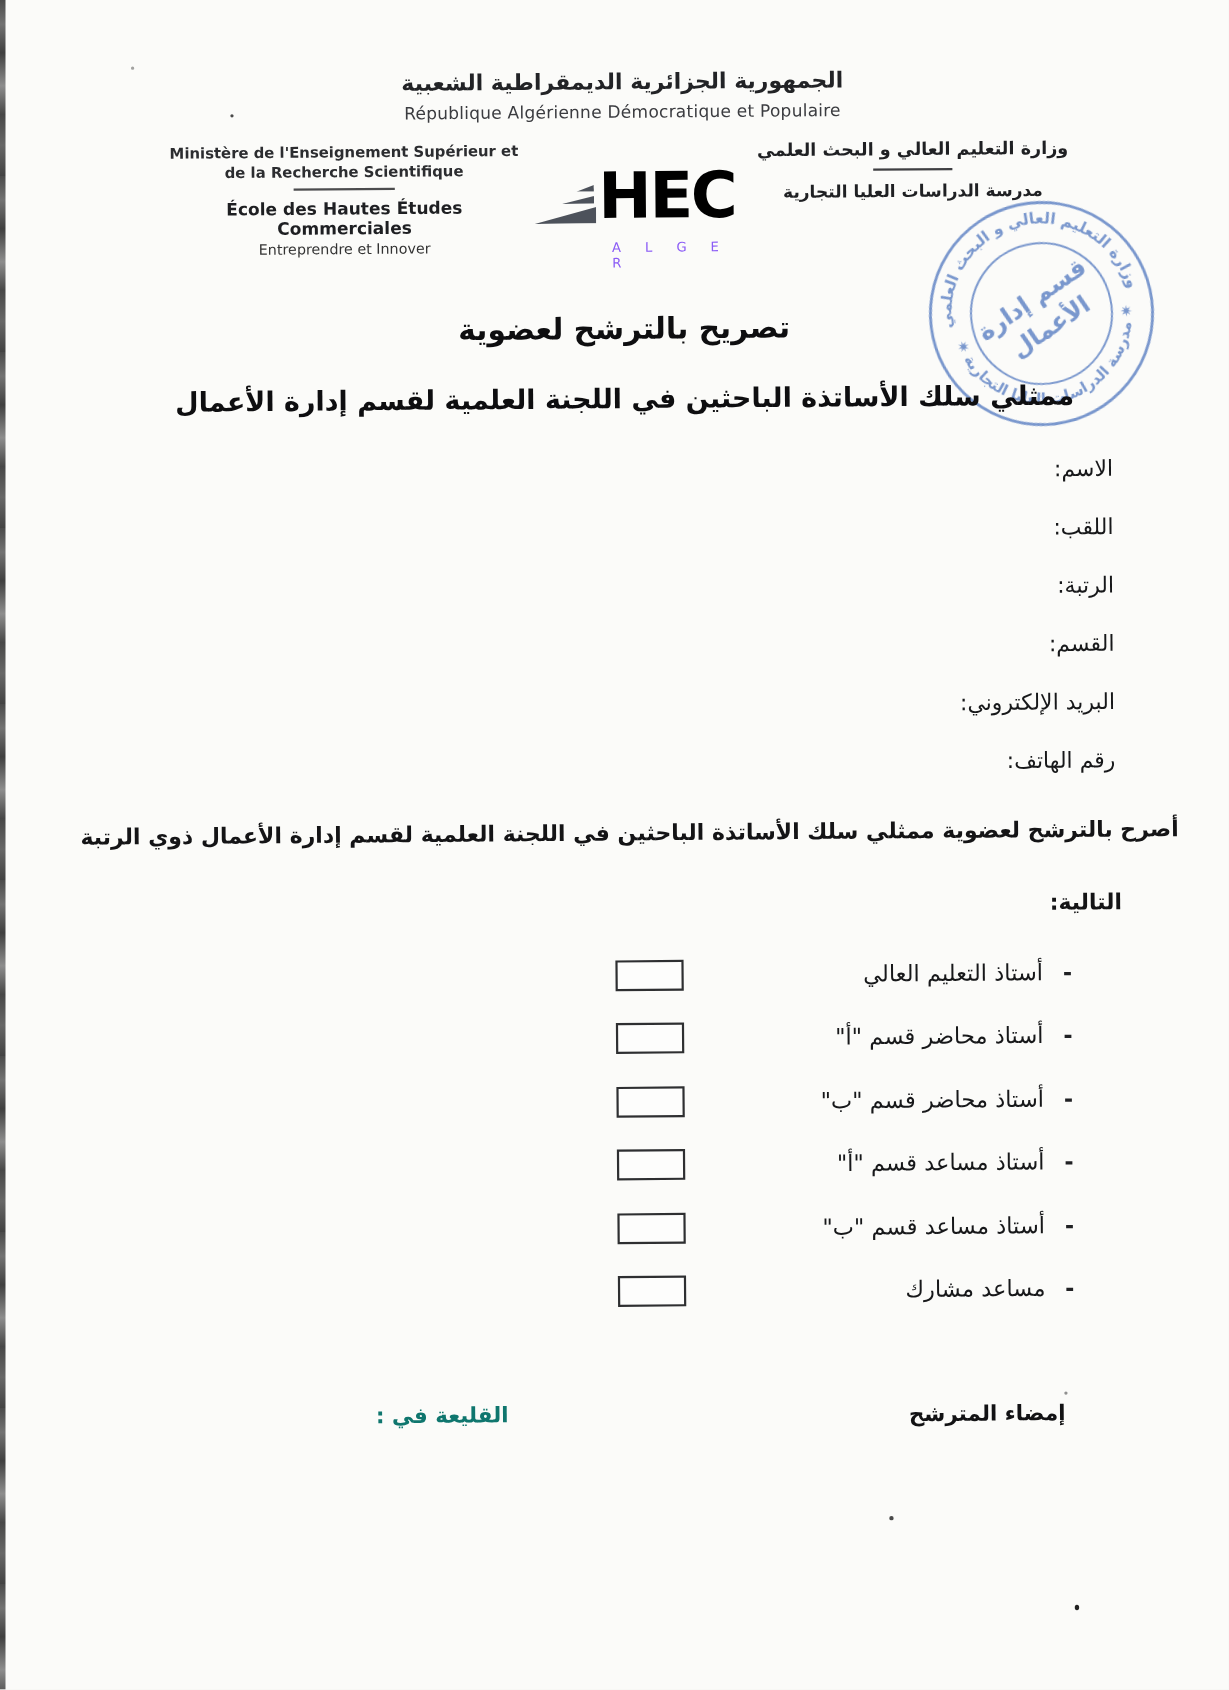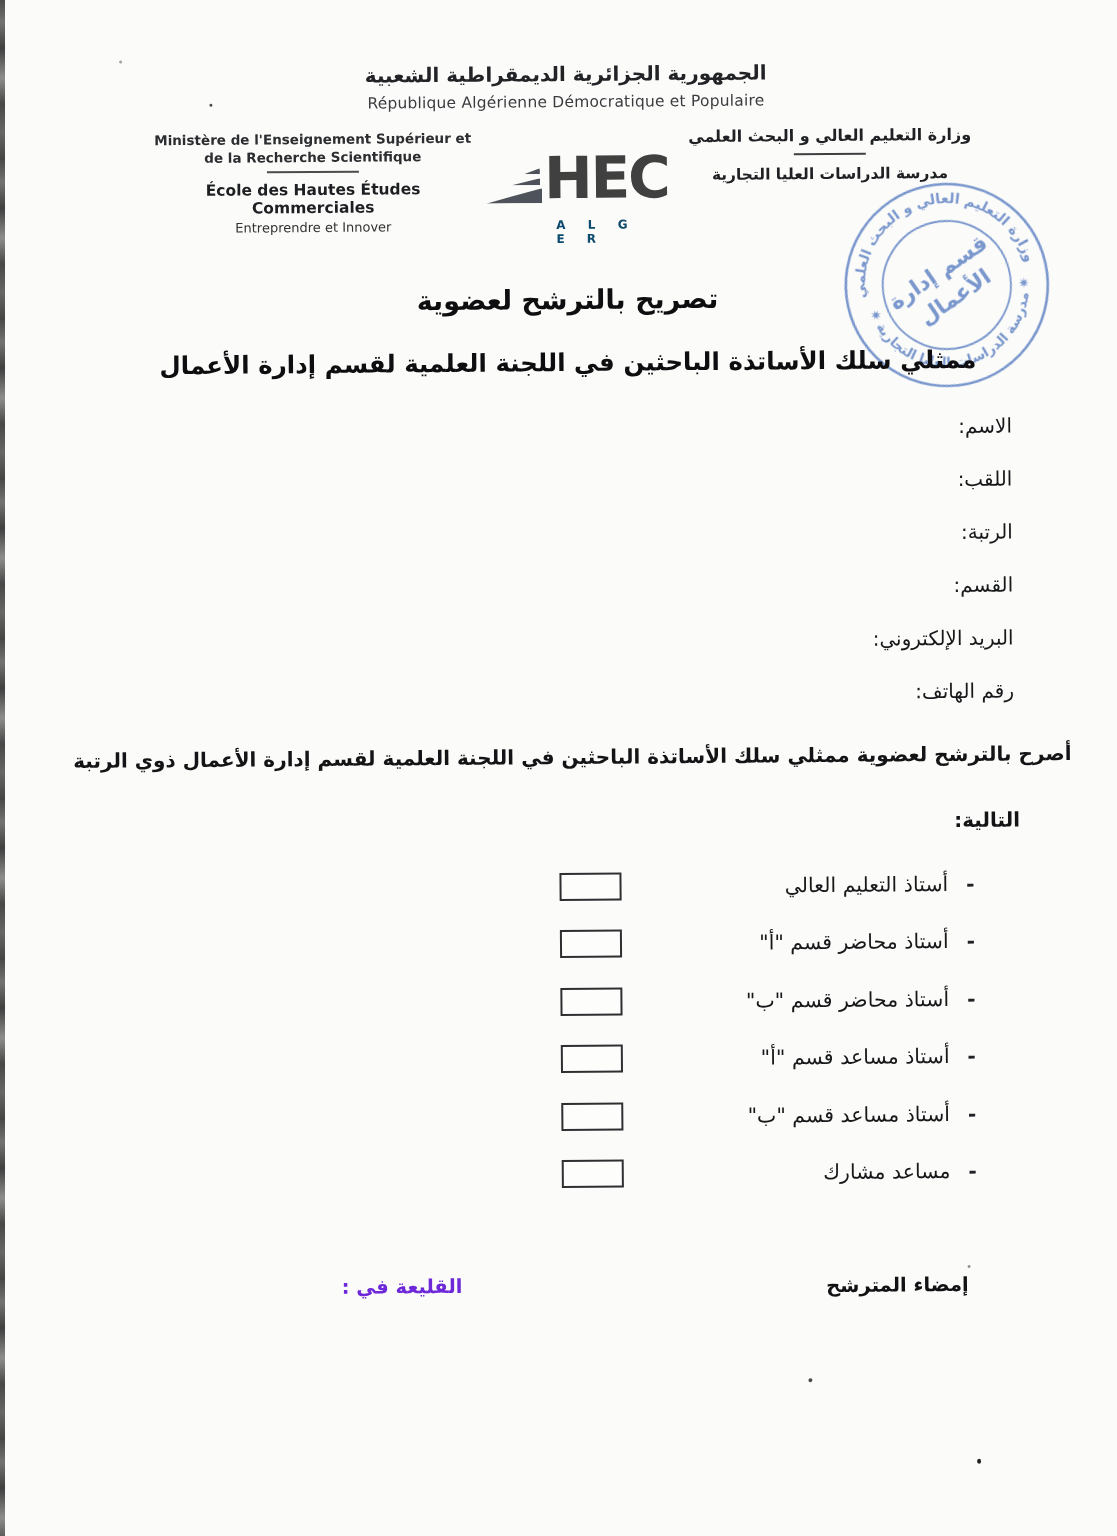--- a/index.html
+++ b/index.html
@@ -39,22 +39,22 @@
   .hdr-right .ministry{font-size:16px;font-weight:bold;}
   .hdr-right .rule{width:72px;height:0;border-top:2px solid #3f3f42;margin:8px auto 10px auto;}
   .hdr-right .school{font-size:15.5px;font-weight:bold;}
 
   .logo{position:absolute;left:490px;top:158px;width:180px;height:90px;}
   .logo .mark{position:absolute;left:0;top:10px;width:58px;height:40px;}
   .logo .mark i{position:absolute;display:block;background:#4d525b;clip-path:polygon(0 100%,100% 0,100% 100%);}
   .logo .m1{left:38px;top:0;width:16px;height:6px;}
   .logo .m2{left:25px;top:10px;width:29px;height:7px;}
   .logo .m3{left:0;top:20px;width:56px;height:15px;clip-path:polygon(0 100%,88% 0,100% 8%,100% 100%);}
-  .logo .hec{position:absolute;left:58px;top:-14px;font-size:58px;font-weight:bold;letter-spacing:-2px;color:#404040;line-height:1.2;}
-  .logo .alger{position:absolute;left:70px;top:60px;font-size:12px;letter-spacing:9px;color:#0c4a6e;font-weight:700;}
+  .logo .hec{position:absolute;left:58px;top:-14px;font-size:58px;font-weight:bold;letter-spacing:-2px;color:#000000;line-height:1.2;}
+  .logo .alger{position:absolute;left:70px;top:60px;font-size:12px;letter-spacing:9px;color:#8b5cf6;font-weight:400;}
 
   .stamp{position:absolute;left:842px;top:180px;width:216px;height:216px;
     transform:rotate(-12deg);mix-blend-mode:multiply;opacity:.92;filter:blur(.3px);}
 
   .title1{top:284px;font-size:27px;font-weight:bold;color:#0e0e10;direction:rtl;}
   .title2{top:348px;font-size:24.5px;font-weight:bold;color:#0e0e10;direction:rtl;white-space:nowrap;}
 
   .fields{position:absolute;right:127px;top:418px;text-align:right;direction:rtl;}
   .fields .field{font-size:20px;line-height:22px;margin-bottom:31px;color:#17181a;}
 
@@ -63,21 +63,21 @@
   .declaration .l2{display:block;padding-right:52px;}
 
   .ranks{position:absolute;left:556px;right:168px;top:858px;}
   .rank-row{position:relative;height:57.5px;direction:rtl;display:flex;align-items:center;gap:18px;}
   .rank-row .dash{font-size:20px;font-weight:bold;color:#202124;}
   .rank-row .lbl{font-size:20.5px;color:#17181a;}
   .rank-row .box{position:absolute;left:2px;top:50%;transform:translateY(-50%);
     width:58px;height:24px;border:2px solid #2e2f31;background:#fdfdfc;}
 
   .sig{position:absolute;right:177px;top:1276px;font-size:19.5px;font-weight:bold;direction:rtl;color:#121214;}
-  .place{position:absolute;left:337px;top:1274px;font-size:19.5px;font-weight:bold;direction:rtl;color:#6d28d9;}
+  .place{position:absolute;left:337px;top:1274px;font-size:19.5px;font-weight:bold;direction:rtl;color:#0f766e;}
 
   .dot{position:absolute;background:#4a4a4a;border-radius:50%;}
 </style>
 </head>
 <body>
 
 <div class="page">
   <div class="scan-edge"></div>
 
   <div class="tilt">

